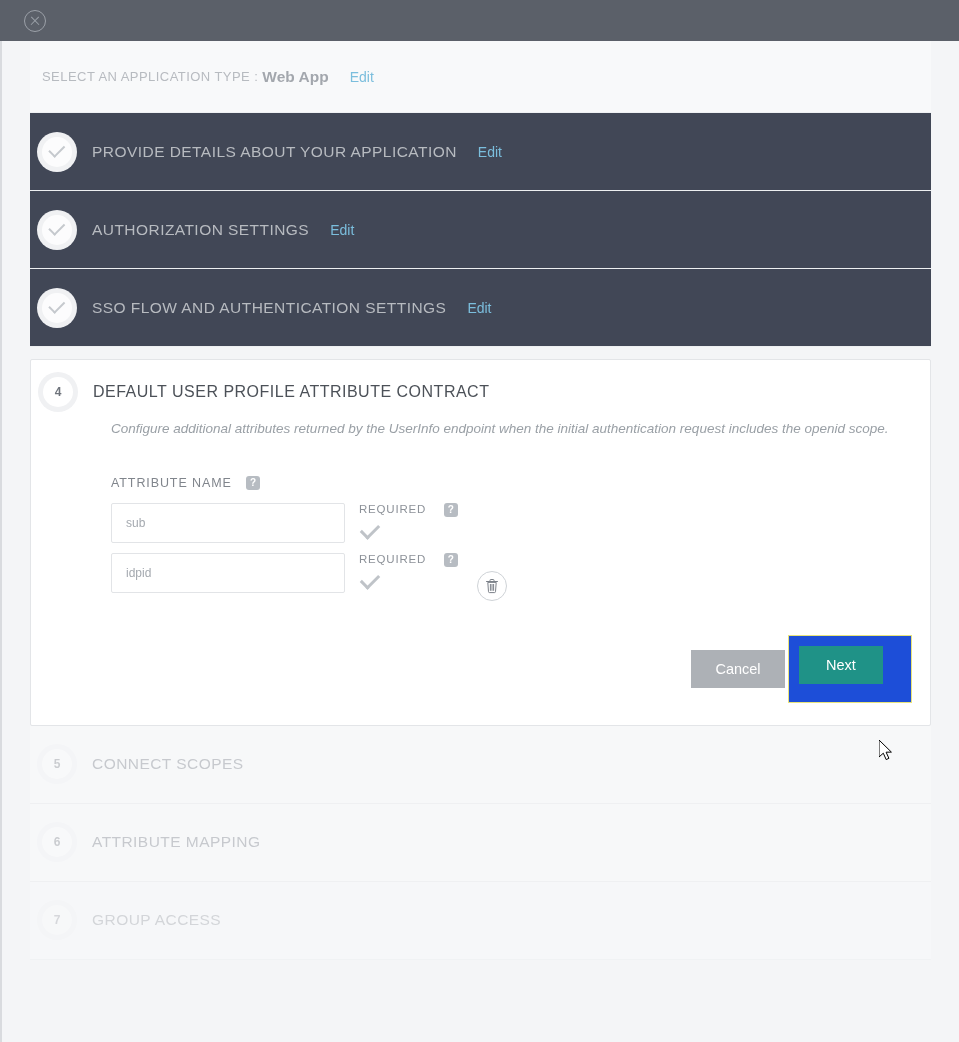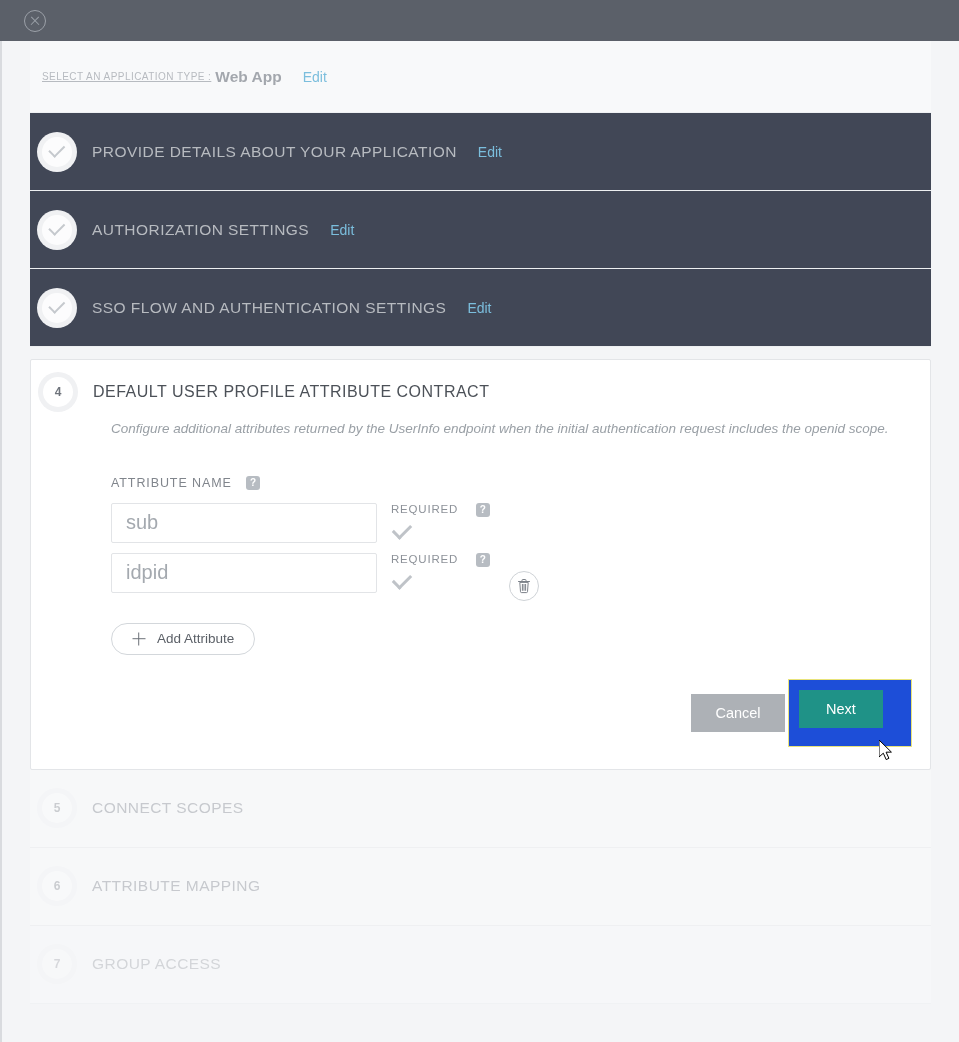--- a/index.html
+++ b/index.html
@@ -113,24 +113,23 @@
   .type-row {
     margin: 0 28px;
     height: 72px;
     display: flex;
     align-items: center;
     padding-left: 12px;
     background: #fafbfc;
     border-bottom: 1px solid #eef0f2;
   }
   .type-label {
-    font-size: 10px;
+    font-size: 13px;
     color: #a7abb1;
     letter-spacing: .45px;
-    text-decoration: underline;
   }
   .type-value {
     font-size: 15.5px;
     color: #8d9299;
     font-weight: bold;
     margin-left: 4px;
   }
   .blurred { filter: blur(0.35px); }
   .dim-1 { opacity: .78; }
   .dim-2 { opacity: .58; }
@@ -188,25 +187,25 @@
     cursor: pointer;
   }
   .attr-header { margin-bottom: 12px; }
 
   .attr-row {
     display: flex;
     align-items: flex-start;
     margin-bottom: 10px;
   }
   .attr-input {
-    width: 266px; height: 40px;
+    width: 234px; height: 40px;
     border: 1px solid #e2e4e7;
     border-radius: 2px;
     padding: 0 14px;
-    font-size: 20px;
+    font-size: 12px;
     color: #a4a9af;
     font-family: "Liberation Sans", sans-serif;
     background: #ffffff;
     outline: none;
   }
   .required-col {
     margin-left: 14px;
     width: 100px;
     display: flex;
     flex-direction: column;
@@ -392,24 +391,20 @@
           </div>
           <div class="delete-btn">
             <svg class="trash-svg" width="14" height="16" viewBox="0 0 14 16" aria-hidden="true">
               <path d="M1.5 3.5 h11 M5 3.5 v-1.2 a0.8 0.8 0 0 1 0.8-0.8 h2.4 a0.8 0.8 0 0 1 0.8 0.8 v1.2" stroke="#7c8189" stroke-width="1" fill="none" stroke-linecap="round"></path>
               <path d="M2.8 4.4 h8.4 l-0.7 9.3 a1 1 0 0 1 -1 0.9 h-5 a1 1 0 0 1 -1 -0.9 z" stroke="#7c8189" stroke-width="1" fill="none"></path>
               <path d="M5.4 6.4 v6 M7 6.4 v6 M8.6 6.4 v6" stroke="#7c8189" stroke-width="1" stroke-linecap="round"></path>
             </svg>
           </div>
         </div>
 
-        <button class="add-attr">
-          <span class="plus-glyph"></span>
-          <span>Add Attribute</span>
-        </button>
       </div>
 
       <div class="panel-actions">
         <button class="btn-cancel">Cancel</button>
         <span class="next-wrap">
           <button class="btn-next">Next</button>
         </span>
       </div>
     </div>
 

